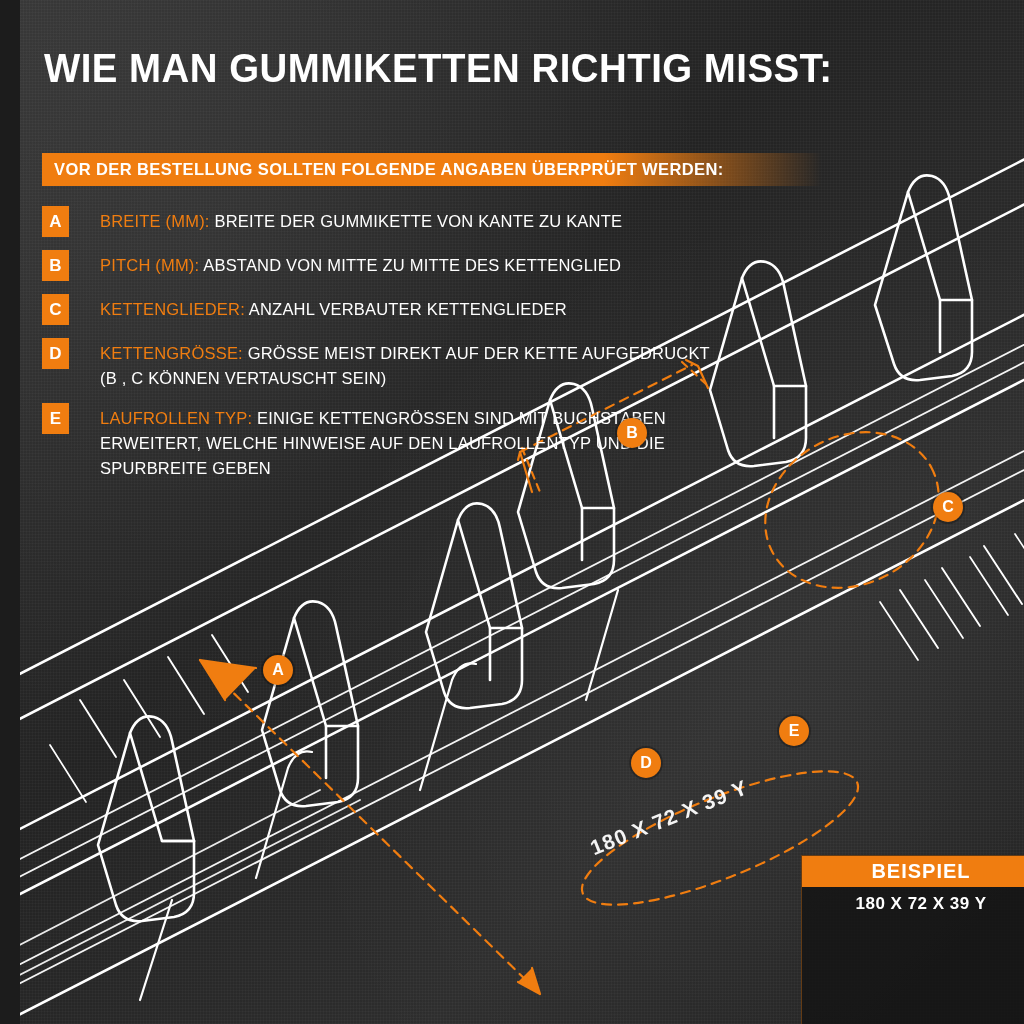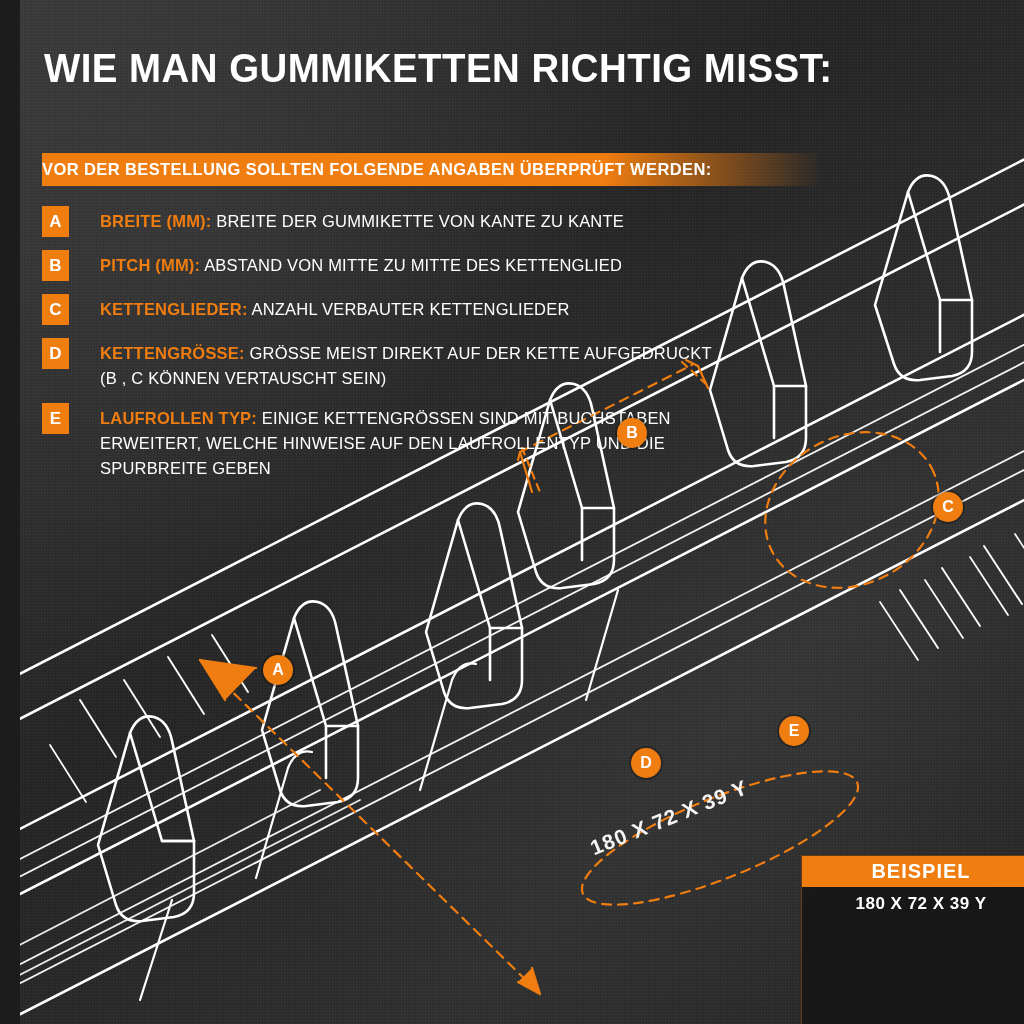--- a/index.html
+++ b/index.html
@@ -58,21 +58,21 @@
     width: 780px;
     height: 33px;
     background: linear-gradient(90deg, #f07d10 0%, #f07d10 72%, rgba(240,125,16,0.0) 100%);
     display: flex;
     align-items: center;
   }
   .subtitle-bar span {
     font-size: 16.5px;
     font-weight: bold;
     letter-spacing: 0.4px;
-    padding-left: 0;
+    padding-left: 12px;
     white-space: nowrap;
     text-transform: uppercase;
   }
 
   
   .legend {
     position: absolute;
     left: 22px;
     top: 206px;
     width: 680px;
@@ -99,21 +99,21 @@
     margin-left: 58px;
     font-size: 16.5px;
     line-height: 25px;
     letter-spacing: 0.2px;
     color: #ffffff;
     text-transform: uppercase;
     padding-top: 3px;
   }
   .legend-text b {
     color: #f07d10;
-    font-weight: bold;
+    font-weight: normal;
   }
   .legend-row.r1 { margin-bottom: 16px; }
   .legend-row.r2 { margin-bottom: 16px; }
   .legend-row.r3 { margin-bottom: 16px; }
   .legend-row.r4 { margin-bottom: 12px; }
 
   
   .badge {
     position: absolute;
     width: 30px;

